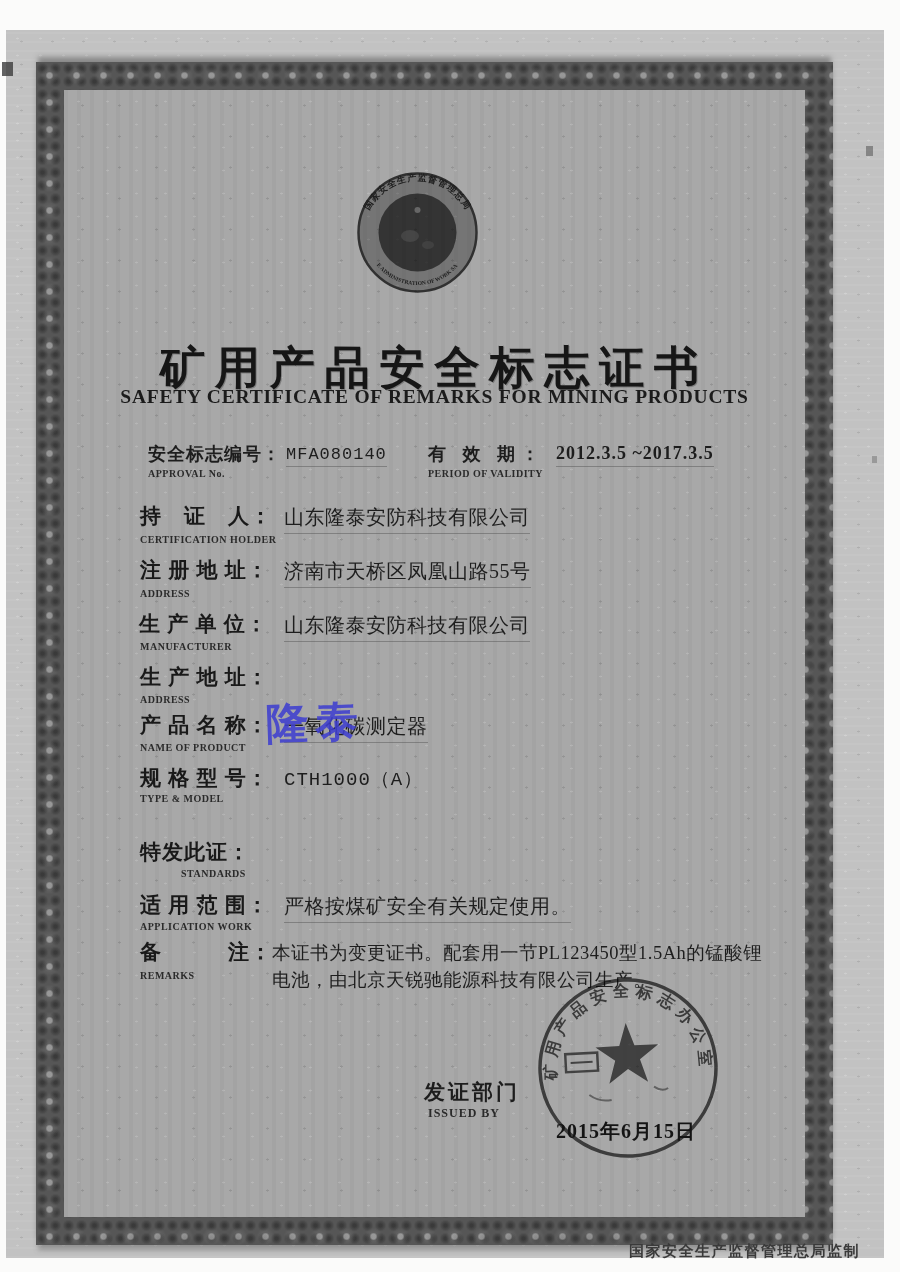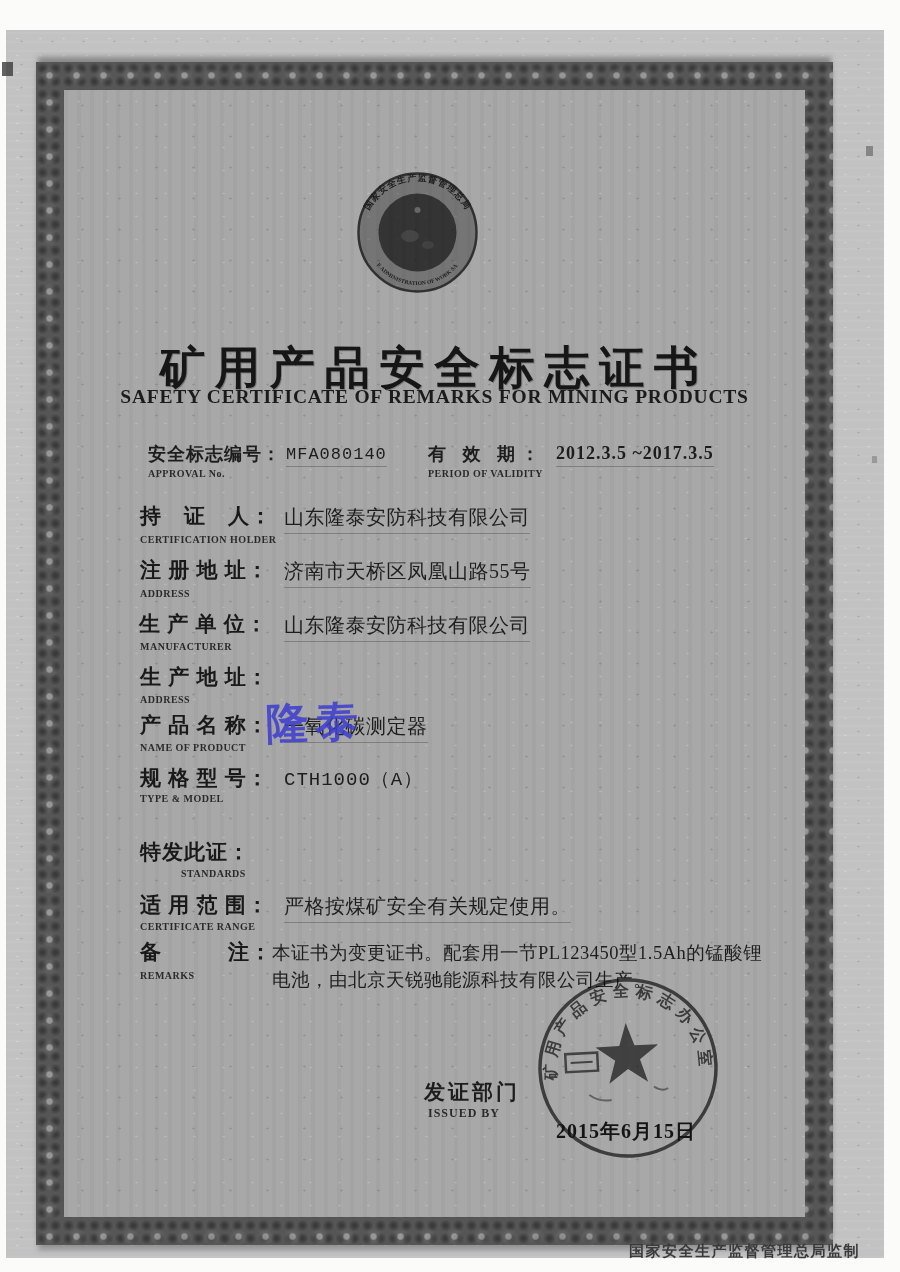--- a/index.html
+++ b/index.html
@@ -114,21 +114,21 @@
 
   <div class="abs lab" style="left:140px;top:764px;">规 格 型 号：</div>
   <div class="abs num" style="left:284px;top:766px;font-size:19px;">CTH1000（A）</div>
   <div class="abs eng" style="left:140px;top:793px;">TYPE &amp; MODEL</div>
 
   <div class="abs lab" style="left:140px;top:838px;">特发此证：</div>
   <div class="abs eng" style="left:140px;top:868px;margin-left:41px;">STANDARDS</div>
 
   <div class="abs lab" style="left:140px;top:891px;">适 用 范 围：</div>
   <div class="abs val" style="left:284px;top:893px;">严格按煤矿安全有关规定使用。</div>
-  <div class="abs eng" style="left:140px;top:921px;">CERTIFICATE RANGE</div>
+  <div class="abs eng" style="left:140px;top:921px;">APPLICATION WORK</div>
 
   <div class="abs lab" style="left:140px;top:938px;">备　　　注：</div>
   <div class="abs val remark-val" style="left:272px;top:940px;font-size:18.5px;">本证书为变更证书。配套用一节PL123450型1.5Ah的锰酸锂电池，由北京天锐驰能源科技有限公司生产。</div>
   <div class="abs eng" style="left:140px;top:970px;">REMARKS</div>
 
 
   <div class="abs issued-zh">发证部门</div>
   <div class="abs issued-en">ISSUED BY</div>
 
   <svg class="abs seal" viewBox="0 0 190 190">

